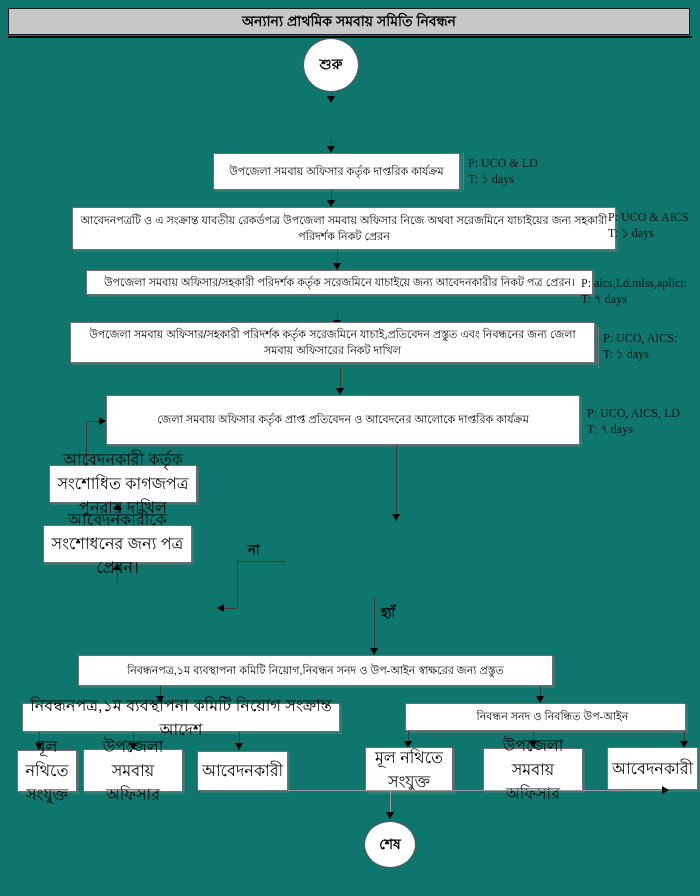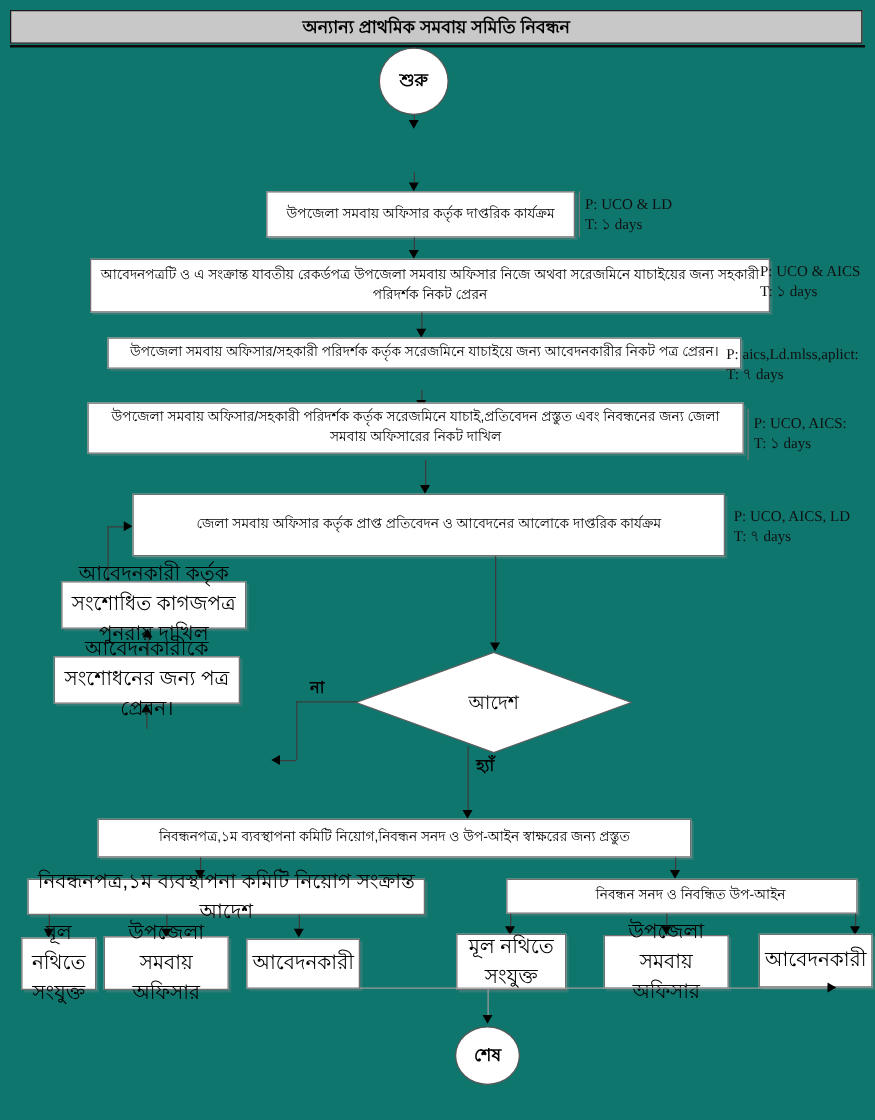--- a/index.html
+++ b/index.html
@@ -104,26 +104,20 @@
 
   <div class="box small" style="left:43px;top:525px;width:149px;height:38px;">আবেদনকারীকে সংশোধনের জন্য পত্র প্রেরন।</div>
 
   <i class="au" style="left:113px;top:563px;"></i>
   <i class="vl" style="left:117px;top:570px;height:13px;"></i>
 
 
   <i class="vl" style="left:396px;top:445px;height:69px;"></i>
   <i class="ad" style="left:392px;top:514px;"></i>
 
-  <div class="dwrap">
-    <svg width="222" height="82" viewBox="0 0 222 82">
-      <polygon points="111,1 221,41 111,81 1,41" fill="#ffffff" stroke="#5f5f5f" stroke-width="1"></polygon>
-    </svg>
-    <span class="dlabel">আদেশ</span>
-  </div>
 
   <i class="hl" style="left:237px;top:561px;width:49px;"></i>
   <i class="vl" style="left:237px;top:561px;height:47px;"></i>
   <i class="hl" style="left:224px;top:608px;width:13px;"></i>
   <i class="al" style="left:217px;top:604px;"></i>
   <span class="lbl" style="left:248px;top:540px;">না</span>
 
   <i class="vl" style="left:374px;top:597px;height:51px;"></i>
   <i class="ad" style="left:370px;top:648px;"></i>
   <span class="lbl" style="left:381px;top:603px;">হ্যাঁ</span>

